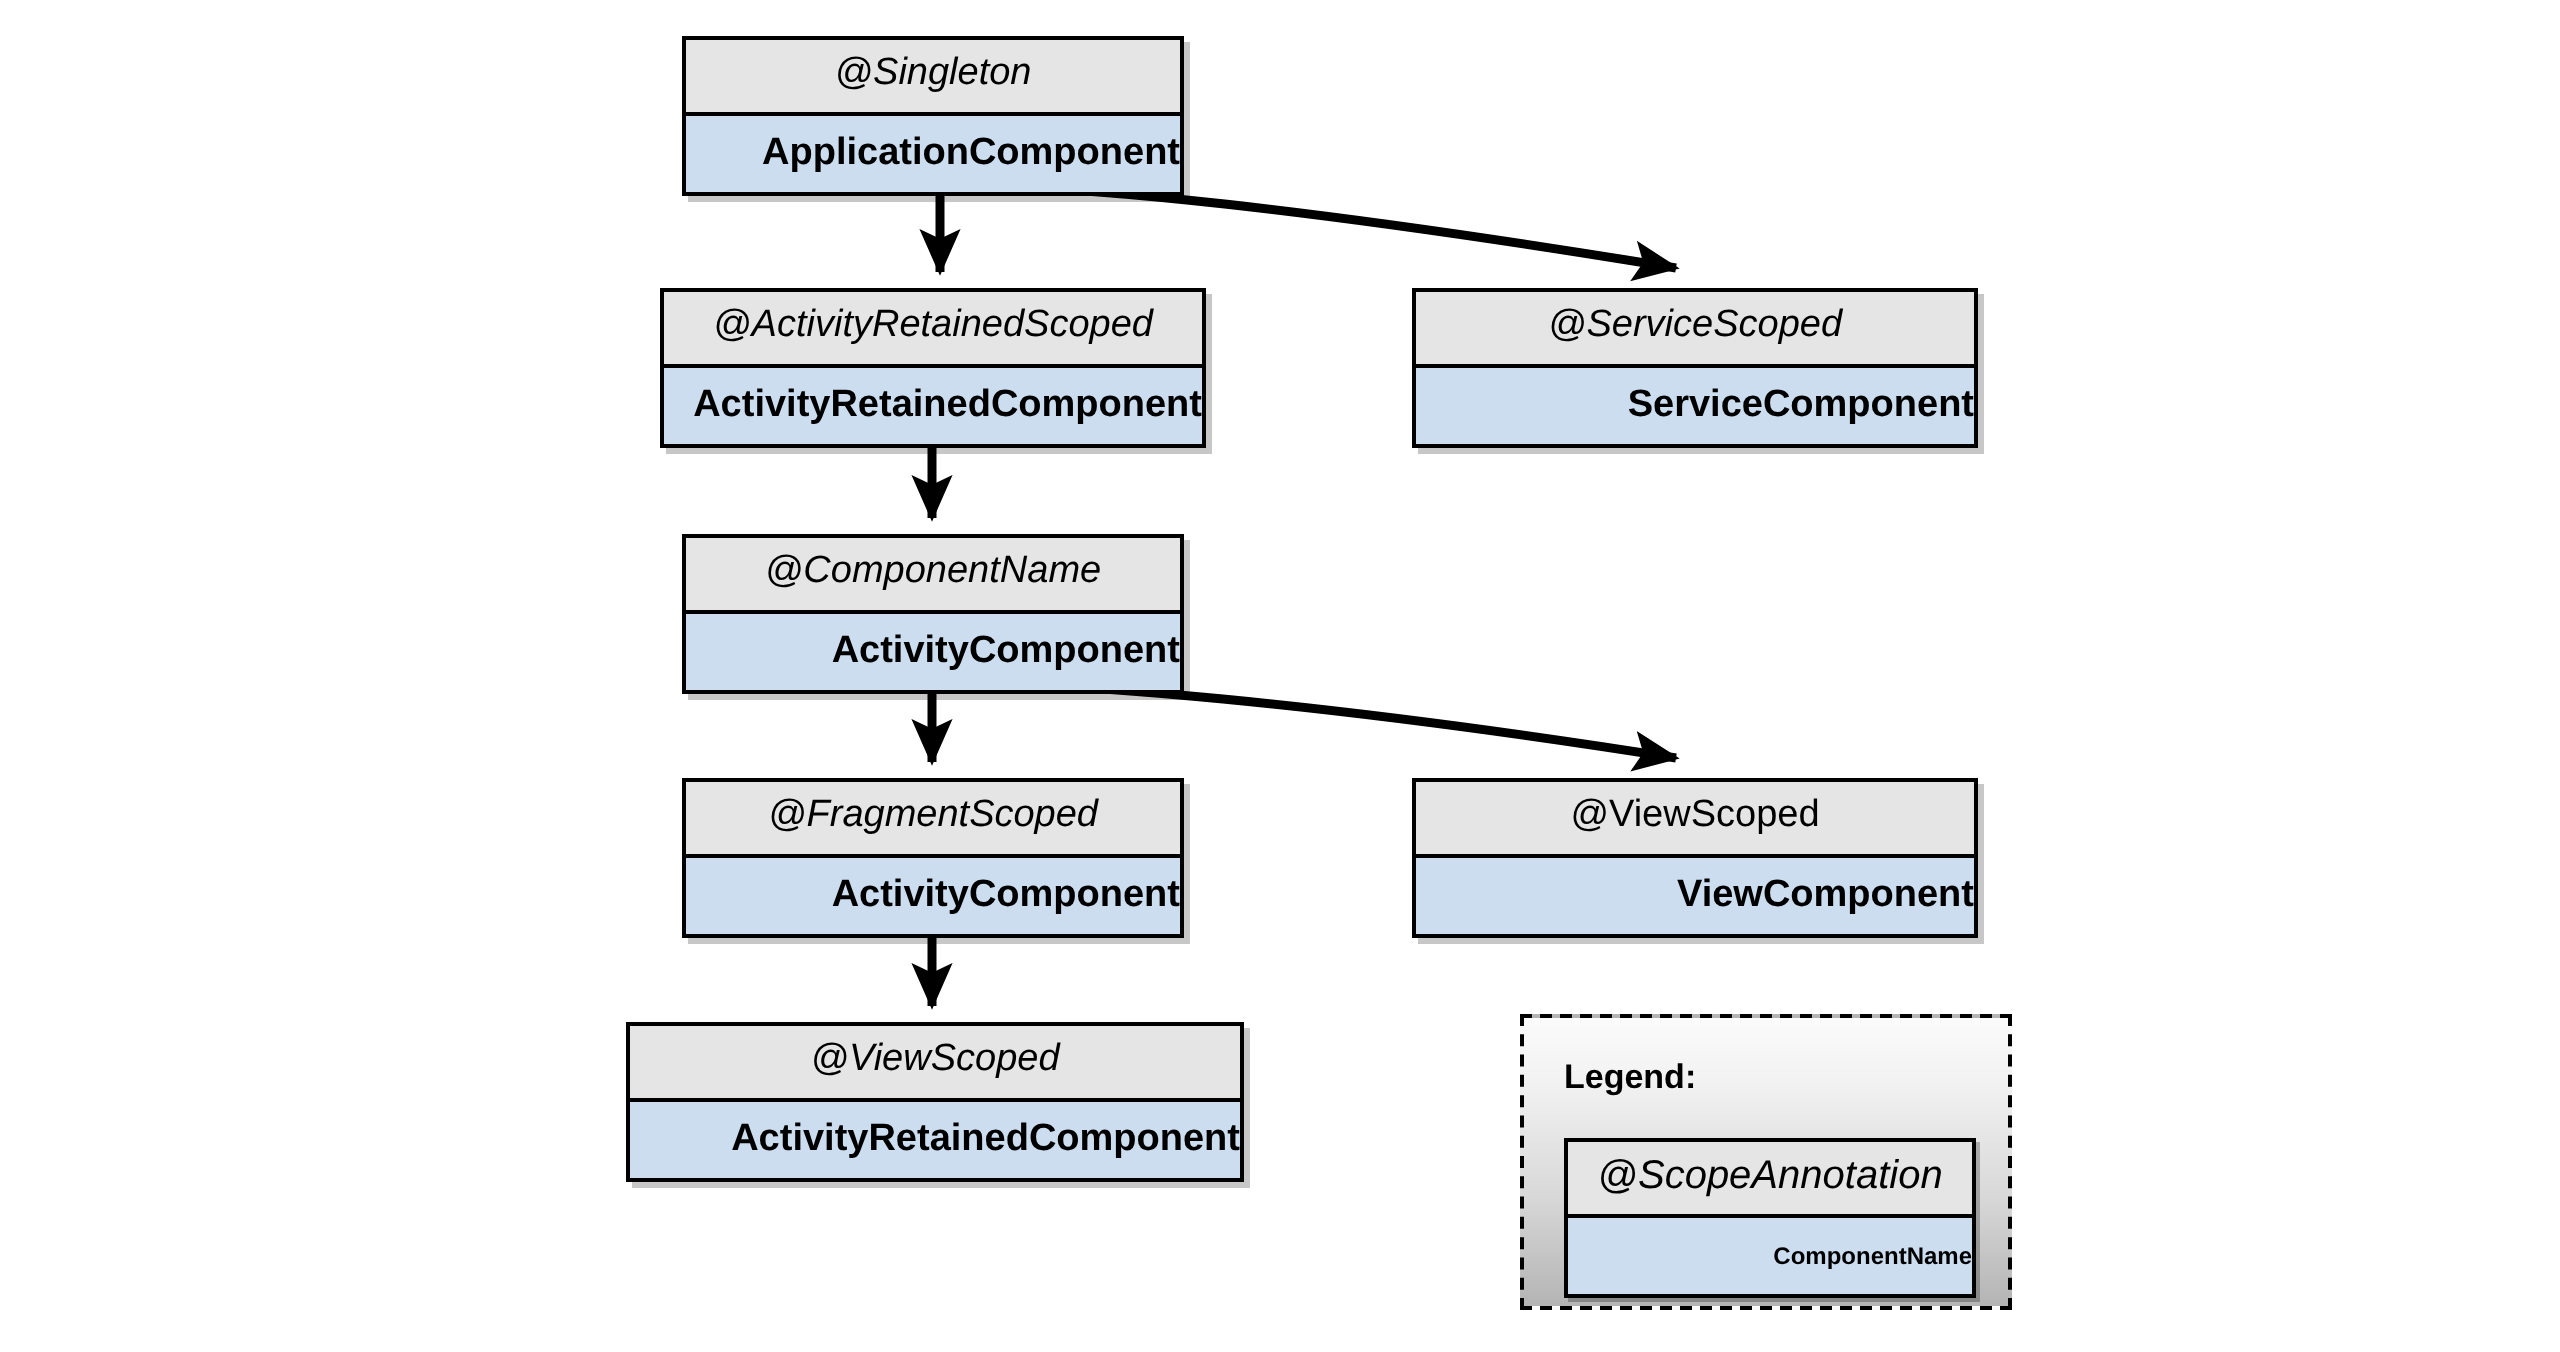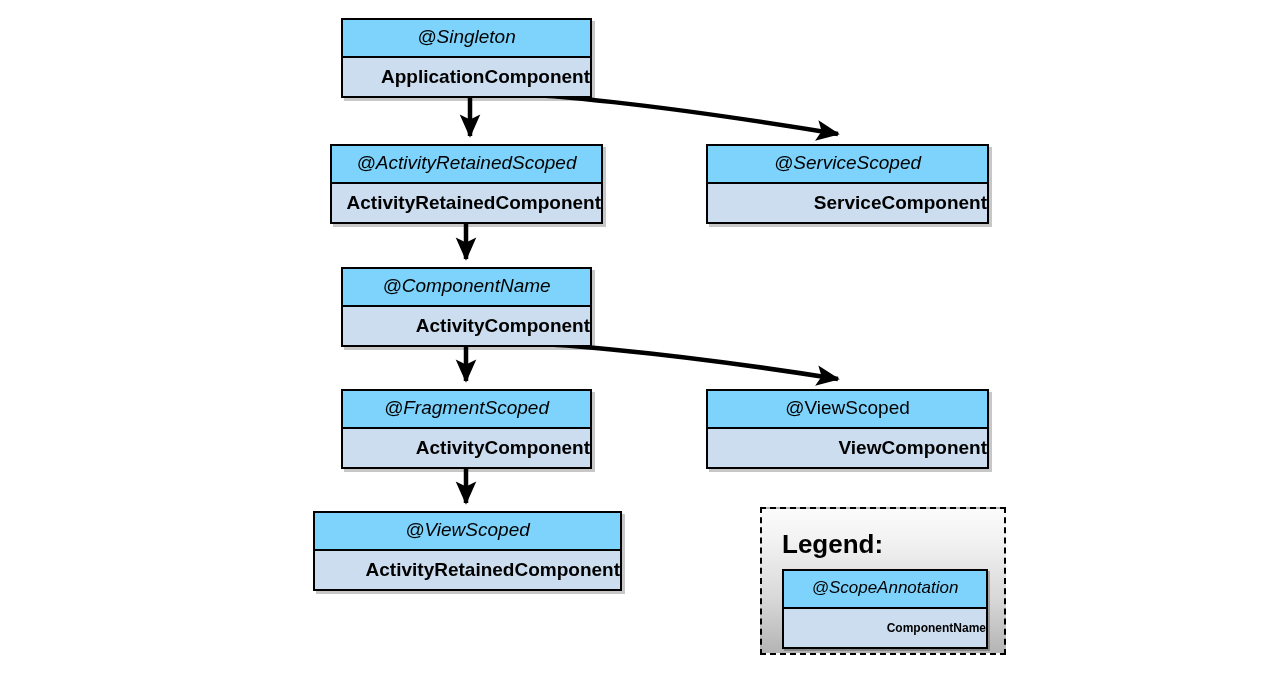--- a/index.html
+++ b/index.html
@@ -24,21 +24,21 @@
     border: 2px solid #000000;
     background: #ffffff;
     box-shadow: 3px 3px 0 rgba(0,0,0,0.22);
     z-index: 3;
   }
   .node .scope {
     box-sizing: border-box;
     height: 38px;
     line-height: 34px;
     text-align: center;
-    background: #7dd3fc;
+    background: #e5e5e5;
     border-bottom: 2px solid #000000;
     font-style: italic;
     font-size: 19px;
     color: #000000;
     white-space: nowrap;
     overflow: hidden;
   }
   .node .scope.upright { font-style: normal; }
   .node .cname {
     box-sizing: border-box;
@@ -58,21 +58,21 @@
     position: absolute;
     box-sizing: border-box;
     border: 2px dashed #000000;
     background: linear-gradient(to bottom, #fbfbfb 0%, #f2f2f2 22%, #d8d8d8 62%, #b4b4b4 100%);
     z-index: 3;
   }
   #legend .legend-title {
     position: absolute;
     left: 20px;
     top: 20px;
-    font-size: 26px;
+    font-size: 17px;
     font-weight: bold;
     color: #000000;
     letter-spacing: 0px;
   }
   #legend .node {
     box-shadow: 2px 2px 0 rgba(0,0,0,0.25);
   }
 
   
   #edges {
@@ -141,18 +141,18 @@
   </div>
 
   <div class="node" style="left:313px; top:511px; width:309px;">
     <div class="scope">@ViewScoped</div>
     <div class="cname">ActivityRetainedComponent</div>
   </div>
 
   <div id="legend" style="left:760px; top:507px; width:246px; height:148px;">
     <div class="legend-title">Legend:</div>
     <div class="node" style="left:20px; top:60px; width:206px;">
-      <div class="scope" style="font-size:17px;">@ScopeAnnotation</div>
+      <div class="scope" style="font-size:20px;">@ScopeAnnotation</div>
       <div class="cname" style="font-size:12px;">ComponentName</div>
     </div>
   </div>
 
 </div>
 
 </body></html>

